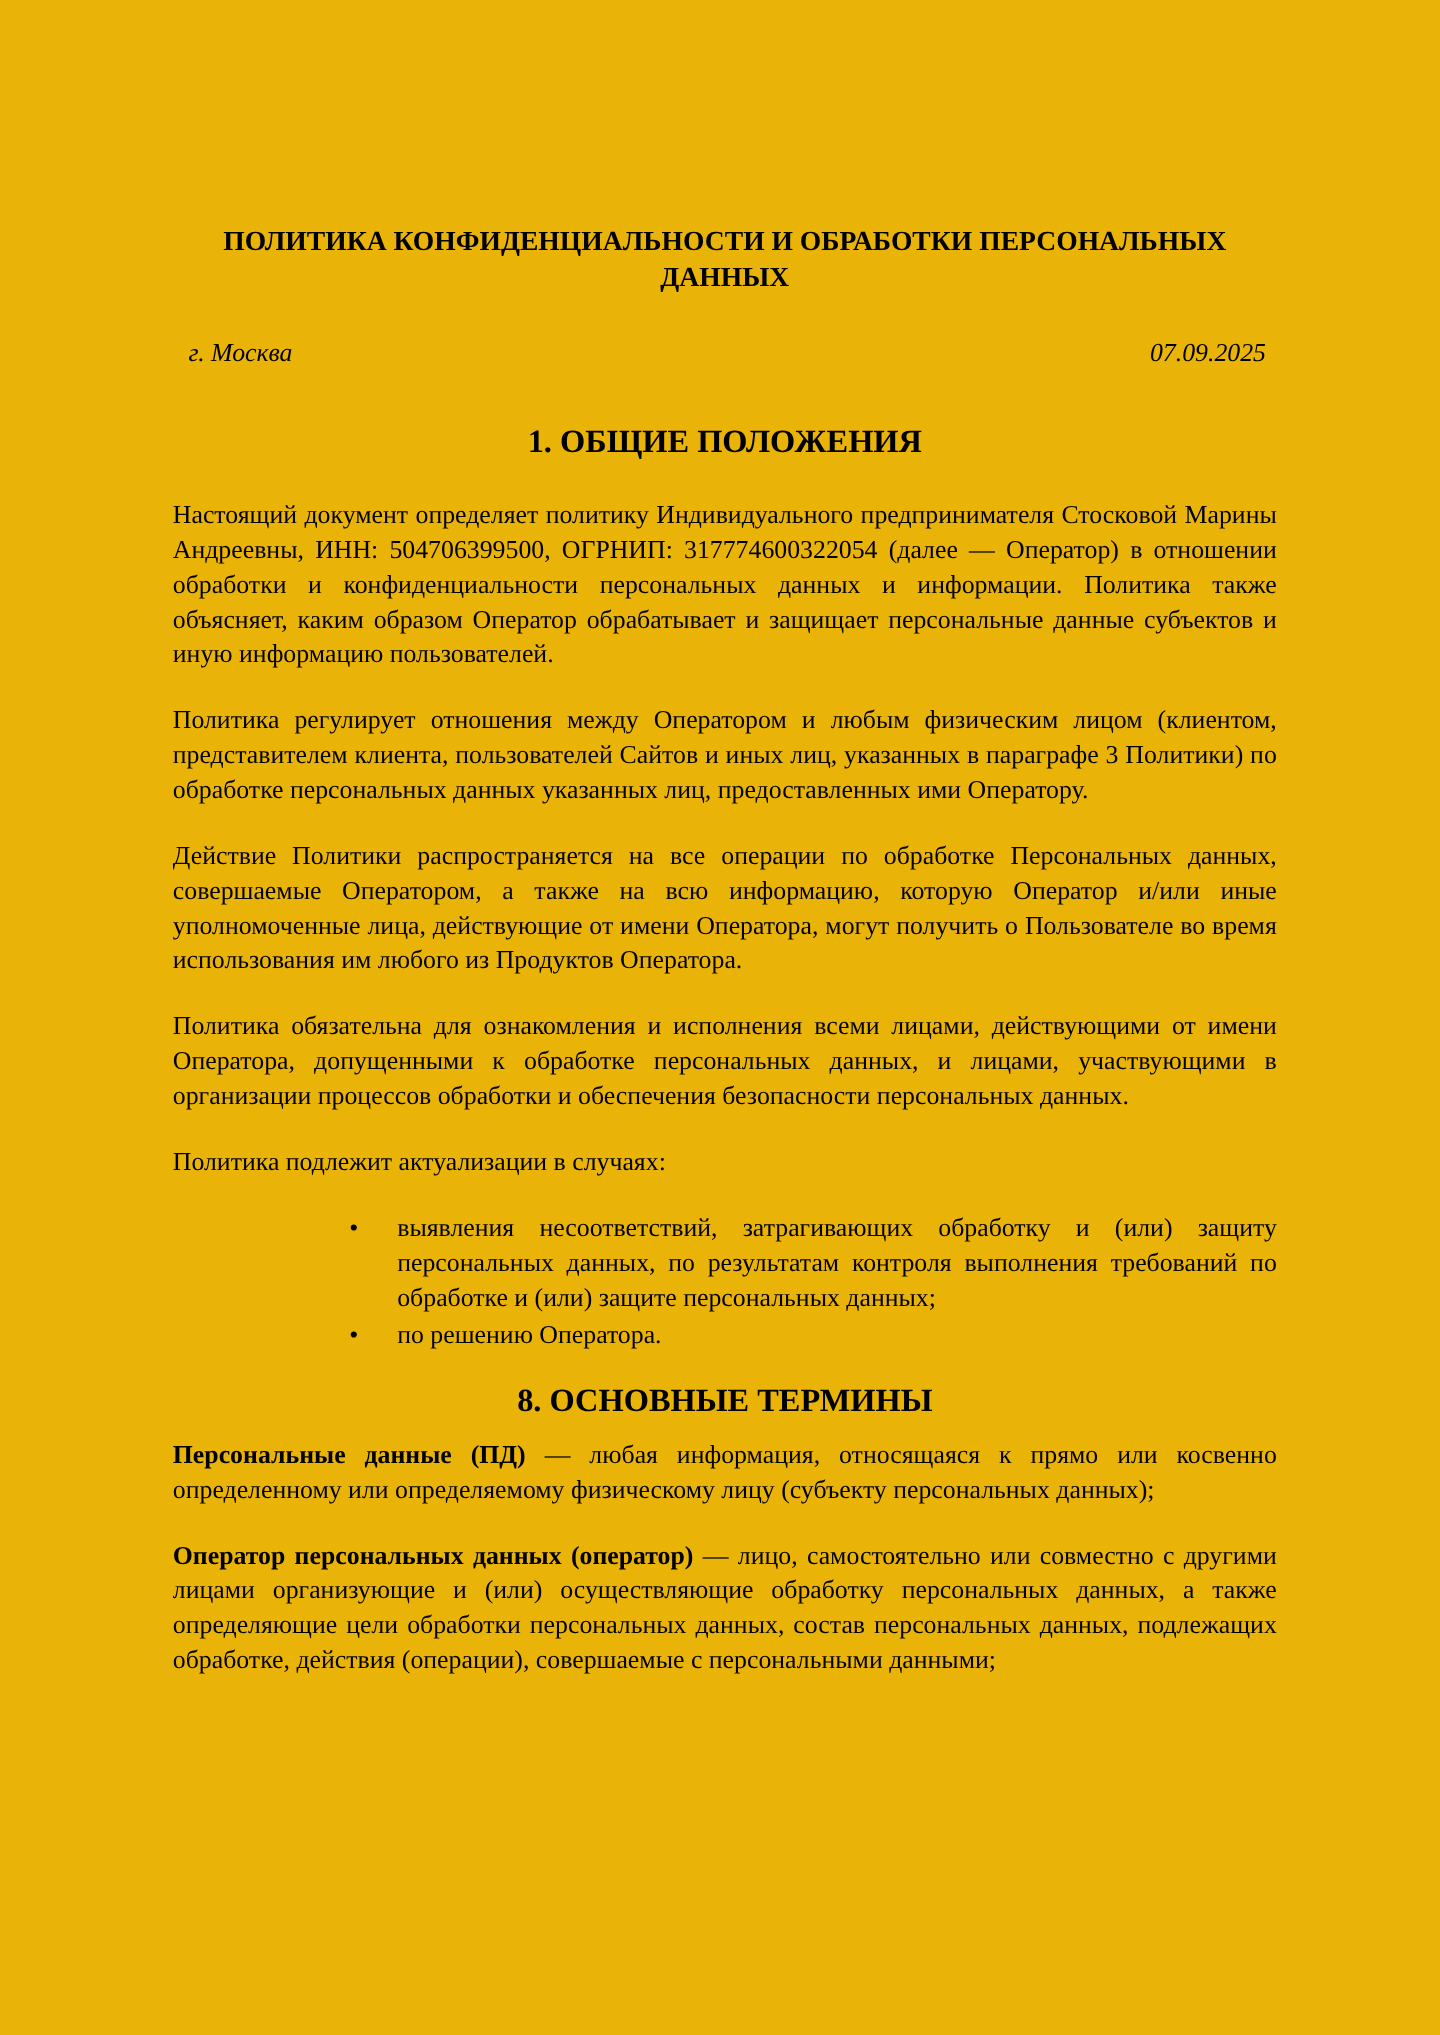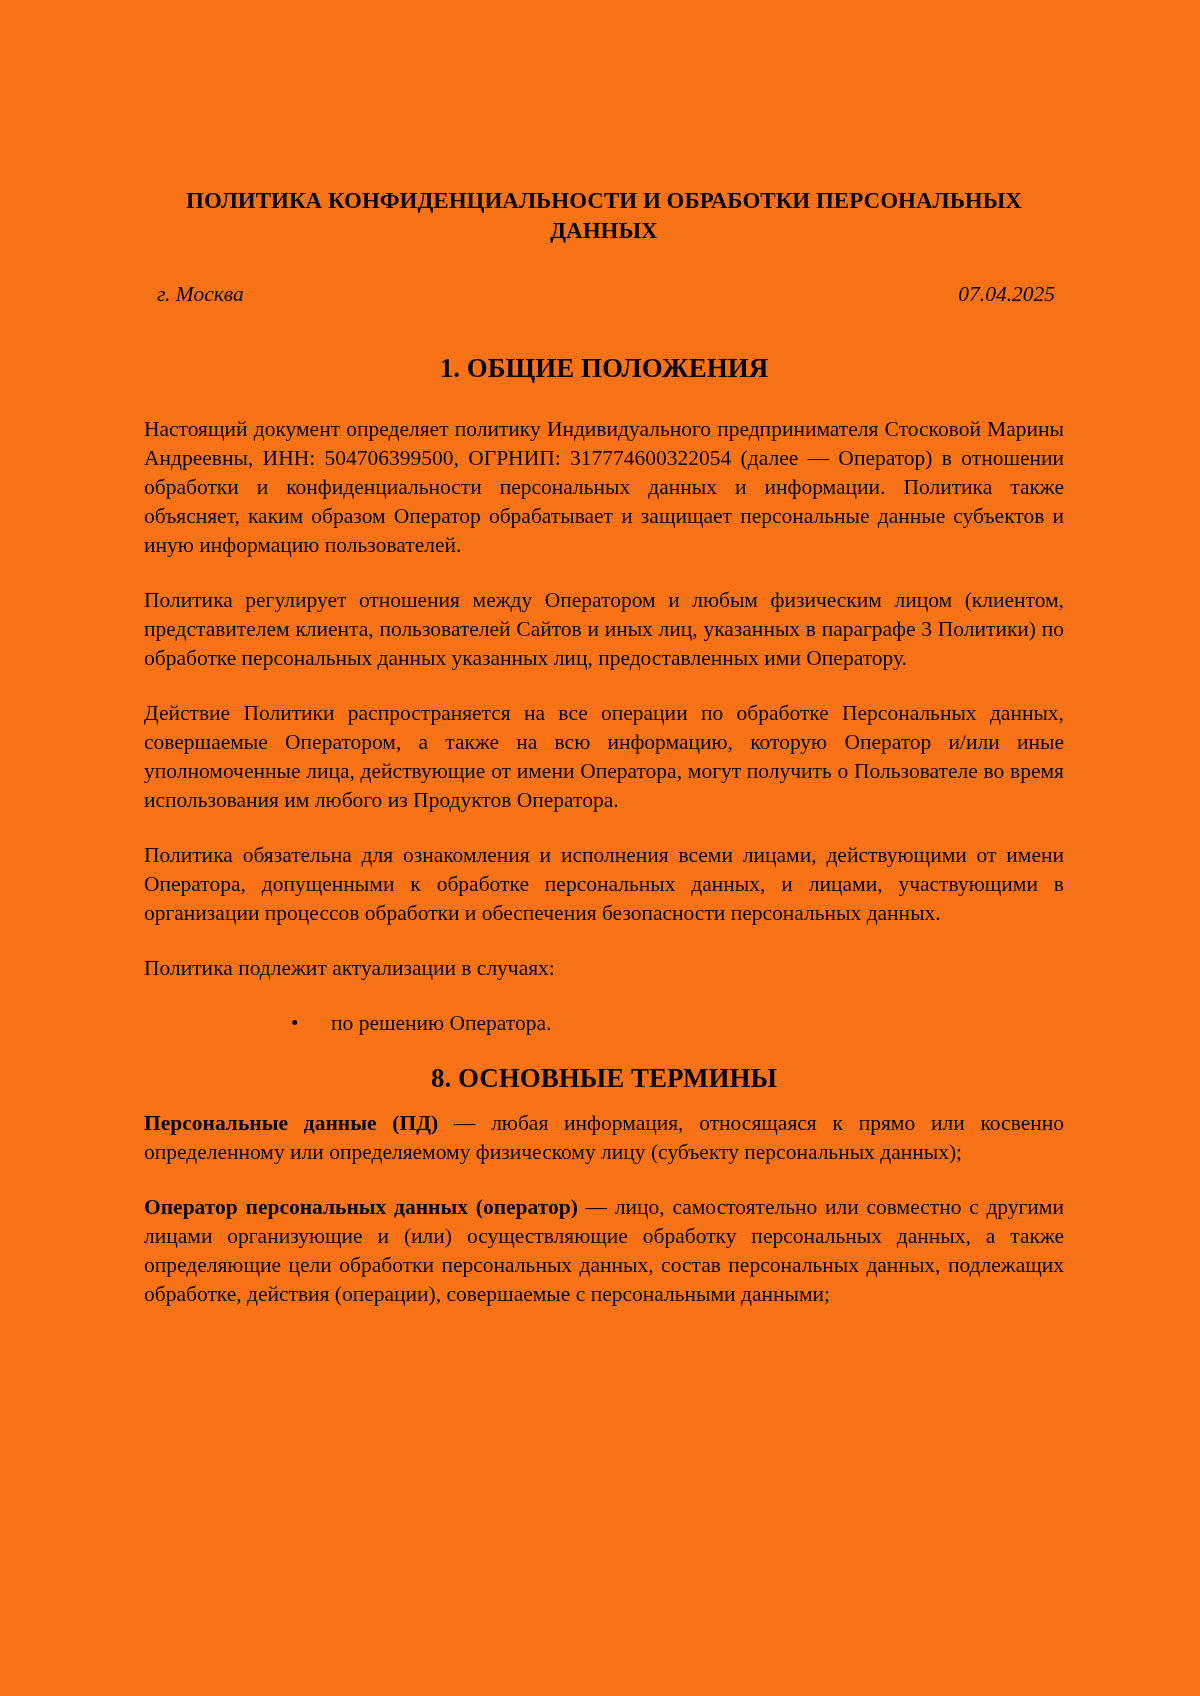--- a/index.html
+++ b/index.html
@@ -12,21 +12,21 @@
     height: 1696px;
     overflow: hidden;
     font-family: "Liberation Serif", "DejaVu Serif", serif;
     color: #000000;
   }
   .page {
     box-sizing: border-box;
     width: 1200px;
     height: 1696px;
     padding: 186px 136px 0 144px;
-    background: #f97316;
+    background: #eab308;
     font-size: 21.5px;
     line-height: 29px;
   }
   .doc-title {
     margin: 0 0 34px 0;
     font-size: 23px;
     font-weight: bold;
     text-align: center;
     line-height: 30px;
   }
@@ -73,37 +73,38 @@
 </style>
 </head>
 <body>
 
 <div class="page">
 
   <h1 class="doc-title">ПОЛИТИКА КОНФИДЕНЦИАЛЬНОСТИ И ОБРАБОТКИ ПЕРСОНАЛЬНЫХ ДАННЫХ</h1>
 
   <div class="place-date-row">
     <span class="place">г. Москва</span>
-    <span class="date">07.04.2025</span>
+    <span class="date">07.09.2025</span>
   </div>
 
   <section>
     <h2 class="section-heading">1. ОБЩИЕ ПОЛОЖЕНИЯ</h2>
 
     <p class="para">Настоящий документ определяет политику Индивидуального предпринимателя Стосковой Марины Андреевны, ИНН: 504706399500, ОГРНИП: 317774600322054 (далее — Оператор) в отношении обработки и конфиденциальности персональных данных и информации. Политика также объясняет, каким образом Оператор обрабатывает и защищает персональные данные субъектов и иную информацию пользователей.</p>
 
     <p class="para">Политика регулирует отношения между Оператором и любым физическим лицом (клиентом, представителем клиента, пользователей Сайтов и иных лиц, указанных в параграфе 3 Политики) по обработке персональных данных указанных лиц, предоставленных ими Оператору.</p>
 
     <p class="para">Действие Политики распространяется на все операции по обработке Персональных данных, совершаемые Оператором, а также на всю информацию, которую Оператор и/или иные уполномоченные лица, действующие от имени Оператора, могут получить о Пользователе во время использования им любого из Продуктов Оператора.</p>
 
     <p class="para">Политика обязательна для ознакомления и исполнения всеми лицами, действующими от имени Оператора, допущенными к обработке персональных данных, и лицами, участвующими в организации процессов обработки и обеспечения безопасности персональных данных.</p>
 
     <p class="para">Политика подлежит актуализации в случаях:</p>
 
     <ul class="cases-list">
+      <li>выявления несоответствий, затрагивающих обработку и (или) защиту персональных данных, по результатам контроля выполнения требований по обработке и (или) защите персональных данных;</li>
       <li>по решению Оператора.</li>
     </ul>
   </section>
 
   <section>
     <h2 class="section-heading tight">8. ОСНОВНЫЕ ТЕРМИНЫ</h2>
 
     <p class="para term-para">
       <strong>Персональные данные (ПД)</strong><span> — любая информация, относящаяся к прямо или косвенно определенному или определяемому физическому лицу (субъекту персональных данных);</span>
     </p>

